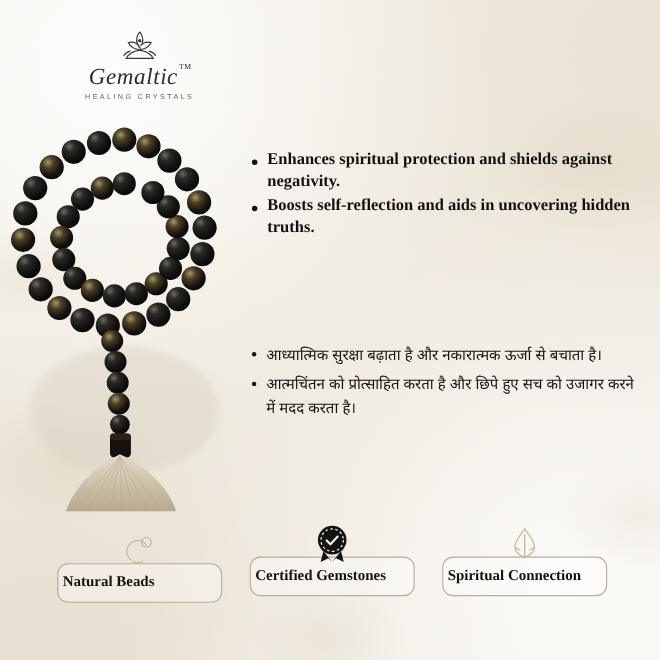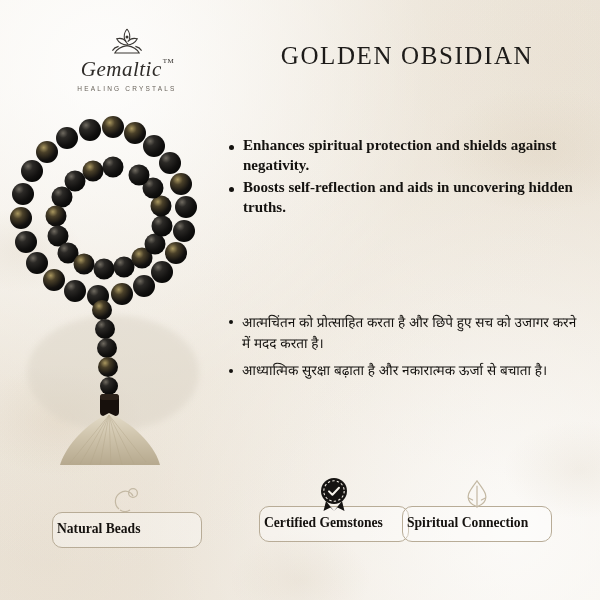--- a/index.html
+++ b/index.html
@@ -182,21 +182,21 @@
     top: -34px;
     left: 50%;
     transform: translateX(-50%);
     width: 46px;
     height: 46px;
     display: flex;
     align-items: center;
     justify-content: center;
   }
   .f1 { left: 0px;   top: 42px; }
-  .f2 { left: 175px; top: 36px; margin-left: 32px; }
+  .f2 { left: 175px; top: 36px; }
   .f3 { left: 350px; top: 36px; }
 </style>
 </head>
 <body>
 
 <div class="canvas">
   <div class="grain"></div>
 
   <div class="logo">
     <div class="logo-mark">
@@ -212,21 +212,20 @@
         </g>
         <circle cx="27" cy="11" r="1.5" fill="#3a3733"></circle>
       </svg>
     </div>
     <div class="logo-name">
       <span>Gemaltic</span><span class="logo-tm">TM</span>
     </div>
     <div class="logo-sub">HEALING CRYSTALS</div>
   </div>
 
-  <div class="title">GOLDEN OBSIDIAN</div>
 
   <div class="product">
     <svg width="215" height="360" viewBox="0 0 215 360" aria-hidden="true">
       <defs>
         <radialGradient id="bead" cx="32%" cy="28%" r="78%">
           <stop offset="0%" stop-color="#6f6a60"></stop>
           <stop offset="28%" stop-color="#2b2926"></stop>
           <stop offset="70%" stop-color="#121110"></stop>
           <stop offset="100%" stop-color="#070706"></stop>
         </radialGradient>
@@ -323,22 +322,22 @@
 
   <div class="bullets-en">
     <ul class="blist">
       <li>Enhances spiritual protection and shields against negativity.</li>
       <li>Boosts self-reflection and aids in uncovering hidden truths.</li>
     </ul>
   </div>
 
   <div class="bullets-hi">
     <ul class="blist">
+      <li>आध्यात्मिक सुरक्षा बढ़ाता है और नकारात्मक ऊर्जा से बचाता है।</li>
       <li>आत्मचिंतन को प्रोत्साहित करता है और छिपे हुए सच को उजागर करने में मदद करता है।</li>
-      <li>आध्यात्मिक सुरक्षा बढ़ाता है और नकारात्मक ऊर्जा से बचाता है।</li>
     </ul>
   </div>
 
   <div class="features">
 
     <div class="feature f1">
       <div class="ficon">
         <svg width="42" height="42" viewBox="0 0 42 42" aria-hidden="true">
           <g fill="none" stroke="#c3b8a3" stroke-width="1.2">
             <path d="M13 29 c-5 -4 -5 -12 1 -16 c5 -3.4 11 -1.6 13 3"></path>

